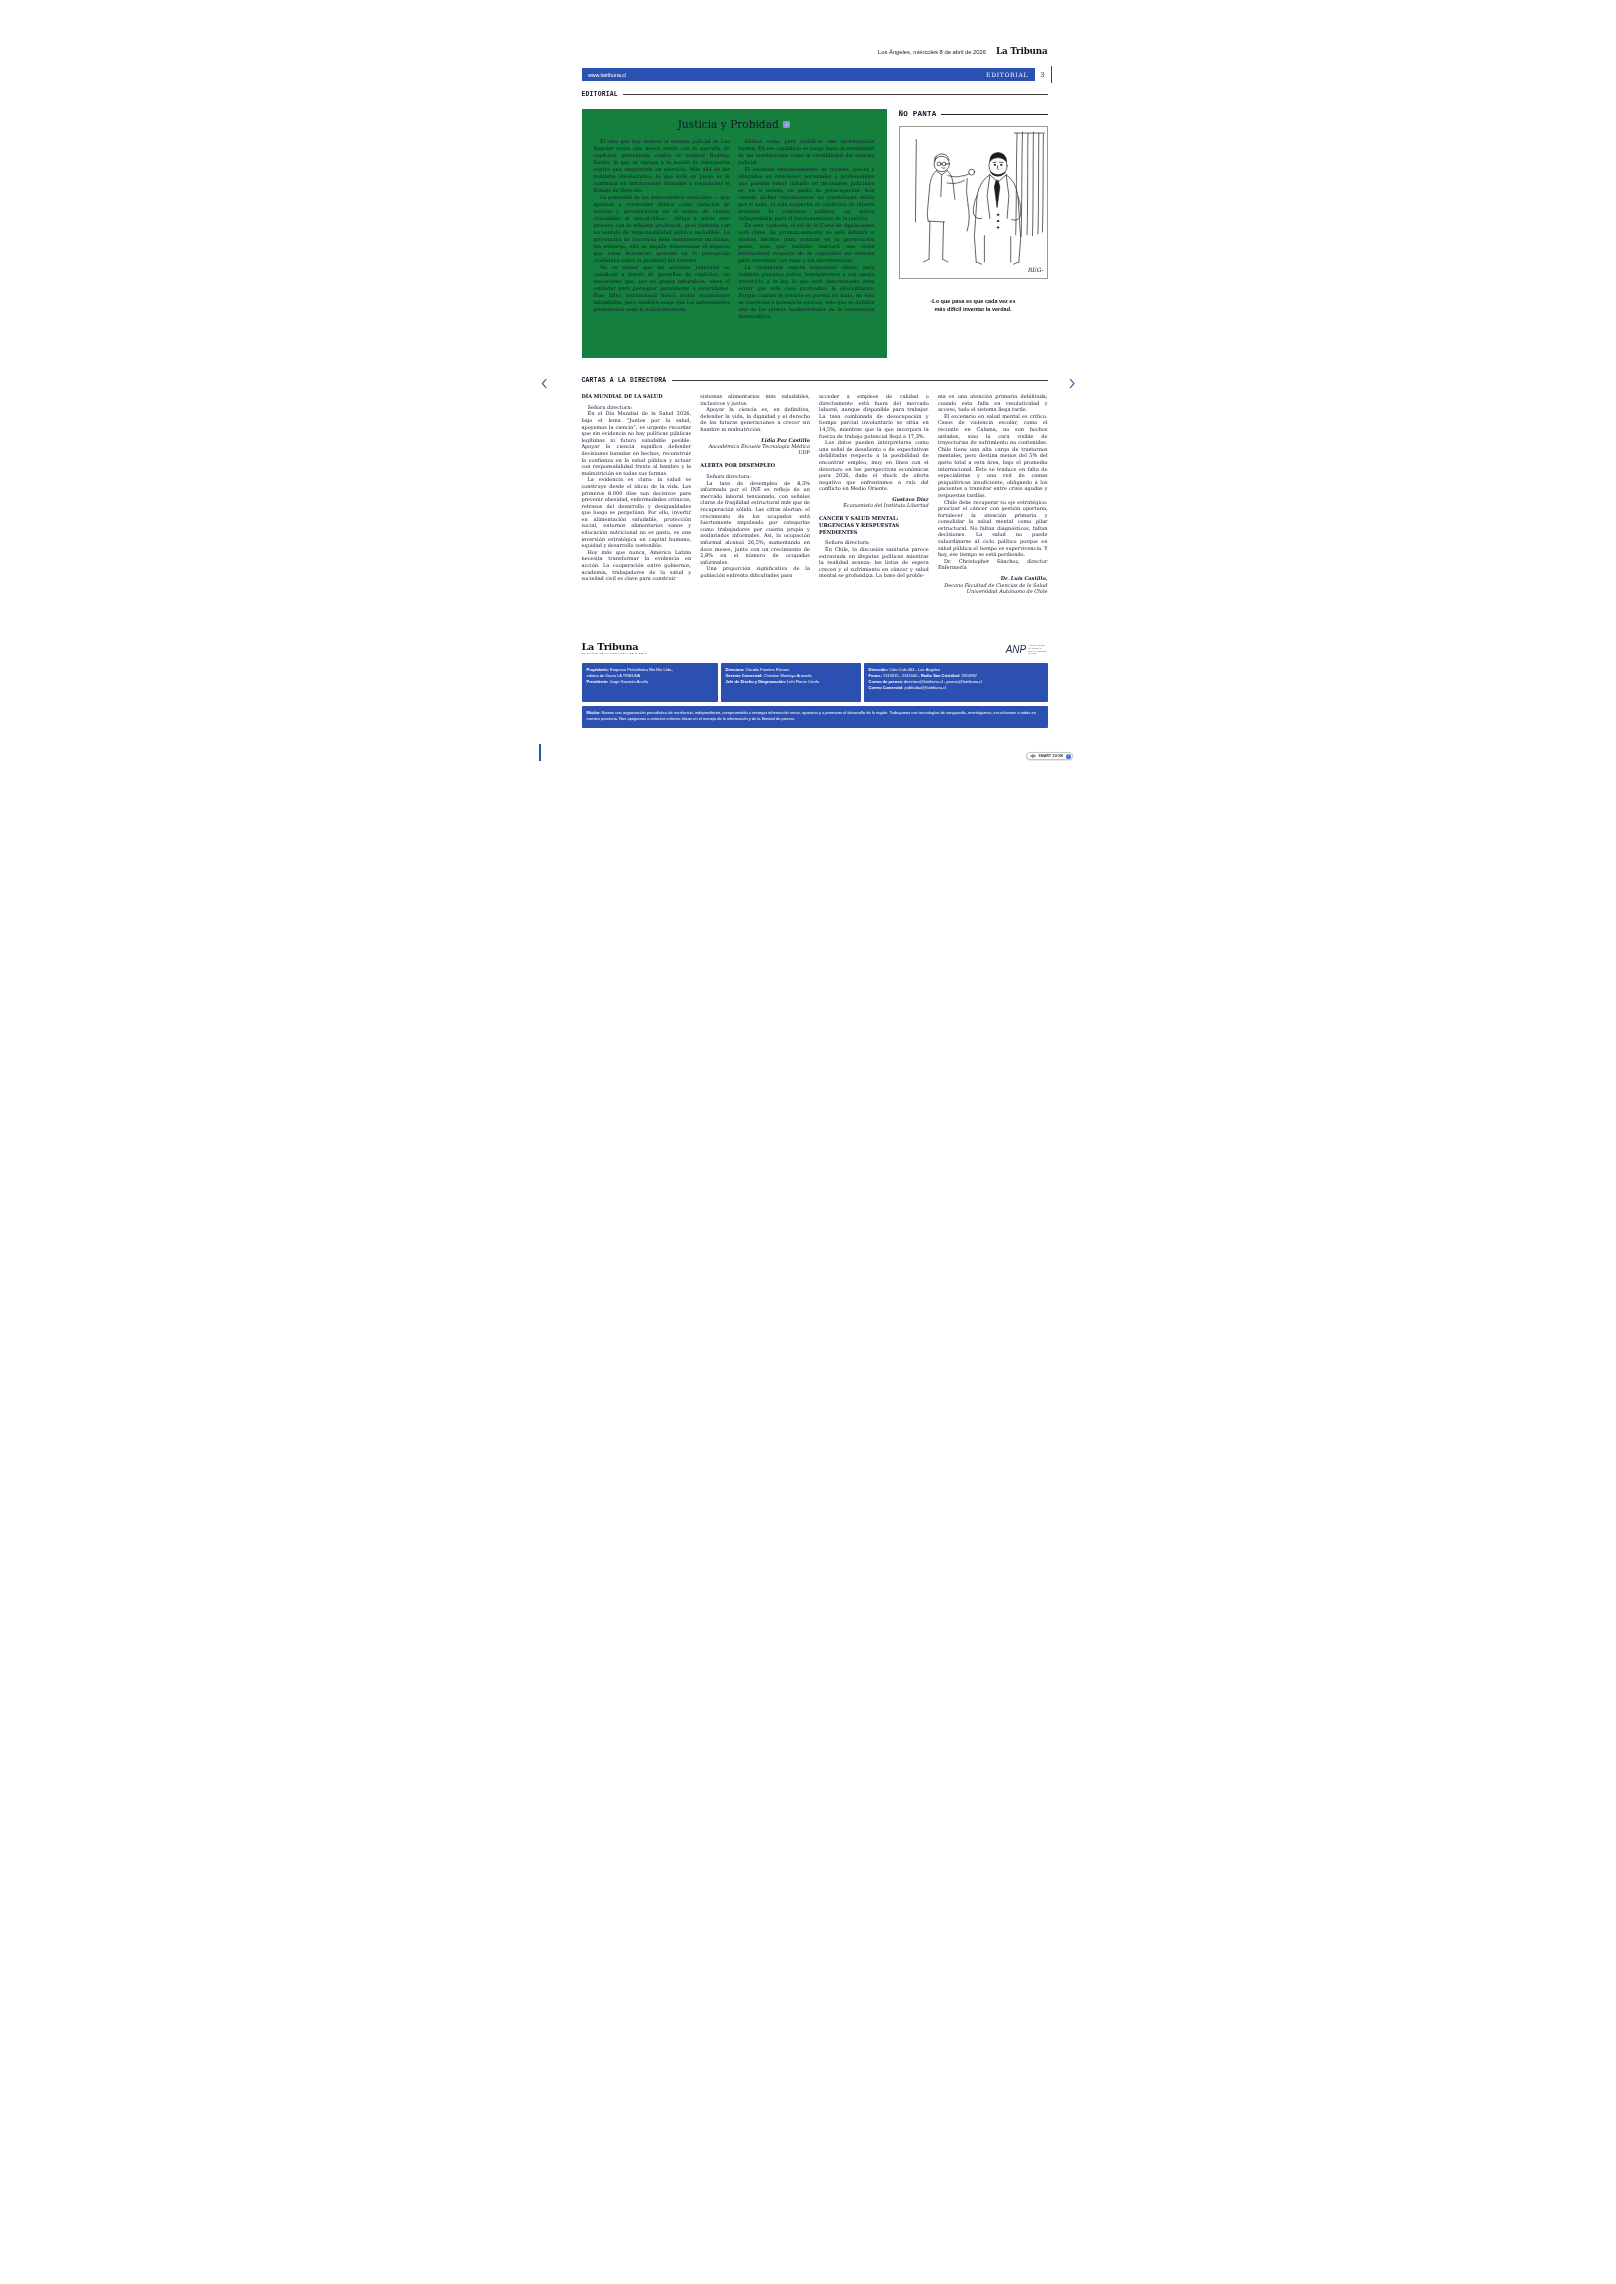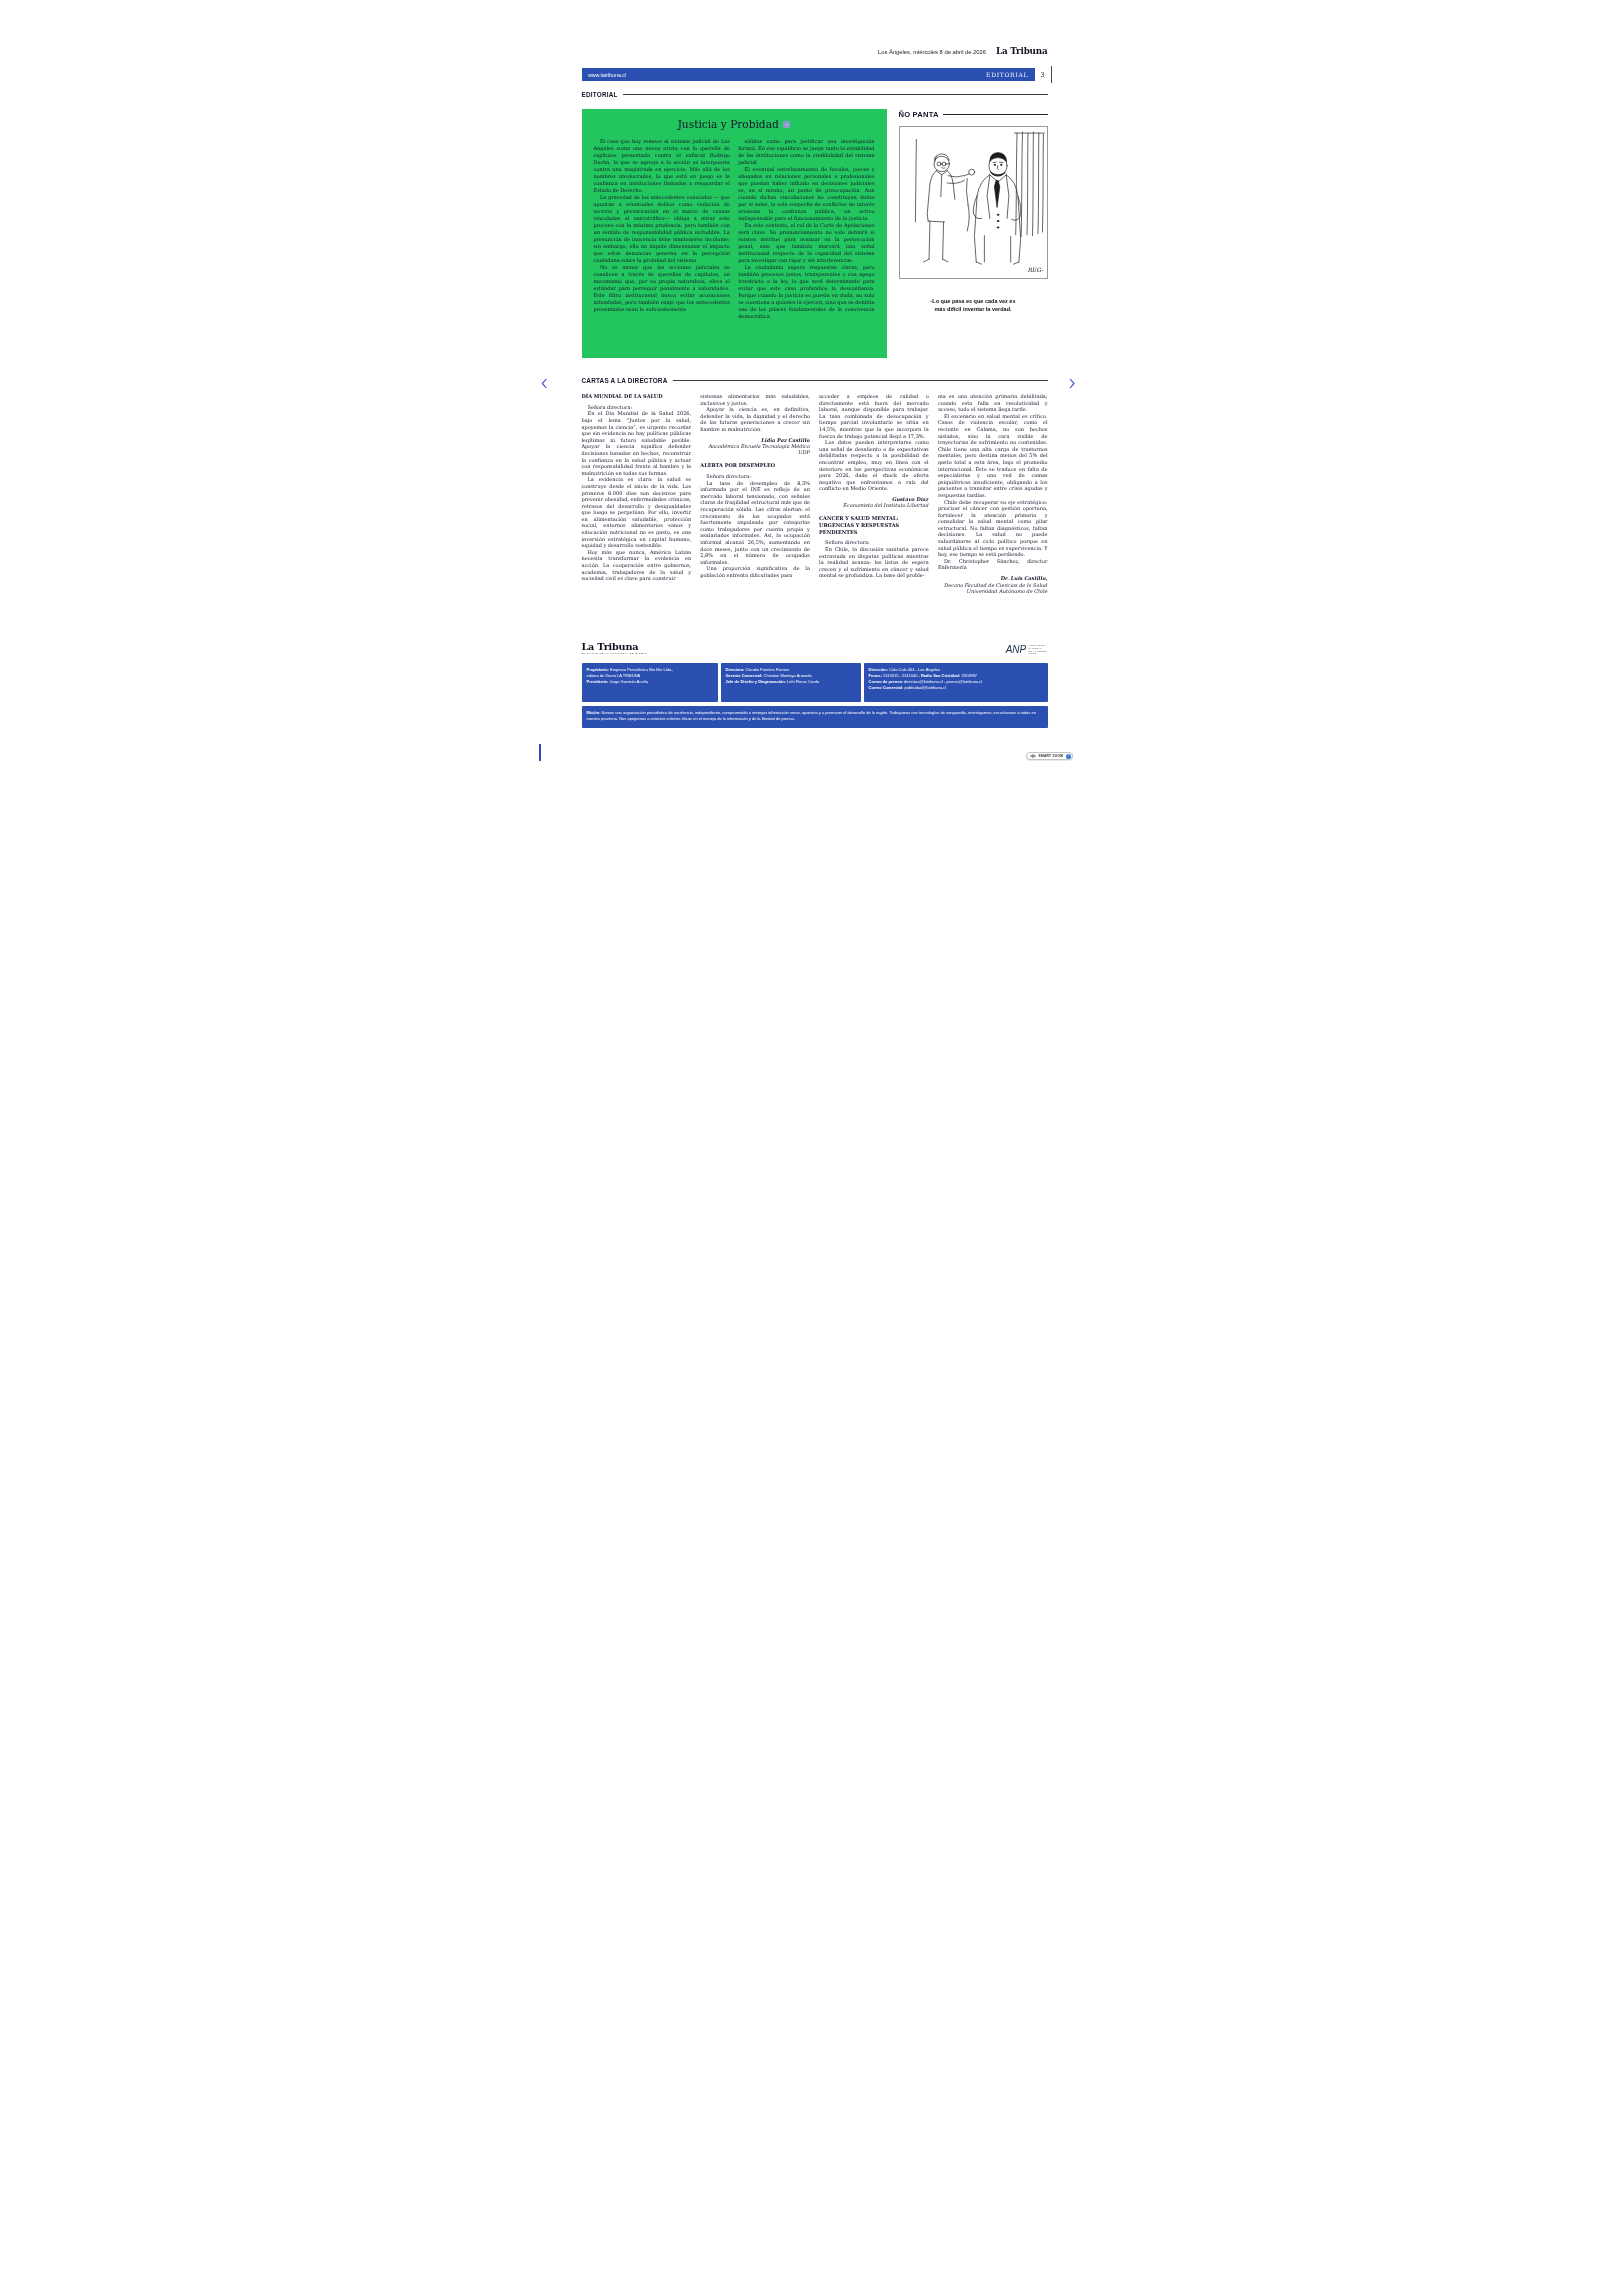--- a/index.html
+++ b/index.html
@@ -13,25 +13,25 @@
   .masthead-top { font-family:"DejaVu Serif", serif; font-weight:bold; font-size:8.8px; letter-spacing:-0.2px; color:#101020; }
 
   .bluebar { position:absolute; top:68px; left:43px; width:453px; height:13px; background:#2b50b2; display:flex; align-items:center; justify-content:space-between; padding:0 6.4px; }
   .bluebar .url { font-family:"Liberation Sans", sans-serif; font-size:5.3px; color:#fff; }
   .bluebar .bar-section { font-family:"DejaVu Serif", serif; font-size:6px; letter-spacing:0.7px; color:#fff; }
   .pagenum { position:absolute; top:68px; left:498px; width:12px; height:13px; display:flex; align-items:center; justify-content:center; font-size:6.4px; color:#111; background:#fff; }
   .trim-line { position:absolute; top:66px; left:512px; width:0.5px; height:16.6px; background:#444; }
 
   
   .section-row { position:absolute; left:43px; width:466px; display:flex; align-items:center; gap:5.5px; }
-  .section-label { font-family:Liberation Sans, sans-serif; font-weight:bold; font-size:6.4px; color:#14142b; letter-spacing:0.2px; white-space:nowrap; }
+  .section-label { font-family:Liberation Mono, monospace; font-weight:bold; font-size:6.4px; color:#14142b; letter-spacing:0.2px; white-space:nowrap; }
   .section-rule { flex:1; border-top:0.7px solid #3c3c3c; height:0; }
 
   
-  .editorial-box { position:absolute; left:43px; top:109px; width:305px; height:249px; background:#22c55e; padding:9.2px 12px; }
+  .editorial-box { position:absolute; left:43px; top:109px; width:305px; height:249px; background:#15803d; padding:9.2px 12px; }
   .editorial-title-row { display:flex; justify-content:center; align-items:center; gap:4.6px; margin-bottom:7.4px; }
   .editorial-title { font-size:10.6px; color:#14142a; }
   .title-badge { width:7px; height:7px; border-radius:1.4px; background:#8d97d0; color:#fff; font-size:4.1px; display:flex; align-items:center; justify-content:center; font-family:"Liberation Sans", sans-serif; }
   .editorial-cols { display:flex; gap:8.3px; }
   .ed-col { flex:1; text-align:justify; font-size:5px; line-height:7px; color:#171730; }
   .ed-col p { text-indent:6.4px; }
 
   
   .cartoon-head { position:absolute; left:360px; top:110px; width:149px; display:flex; align-items:center; gap:4.6px; }
   .cartoon-head .section-label { font-size:7.6px; }

